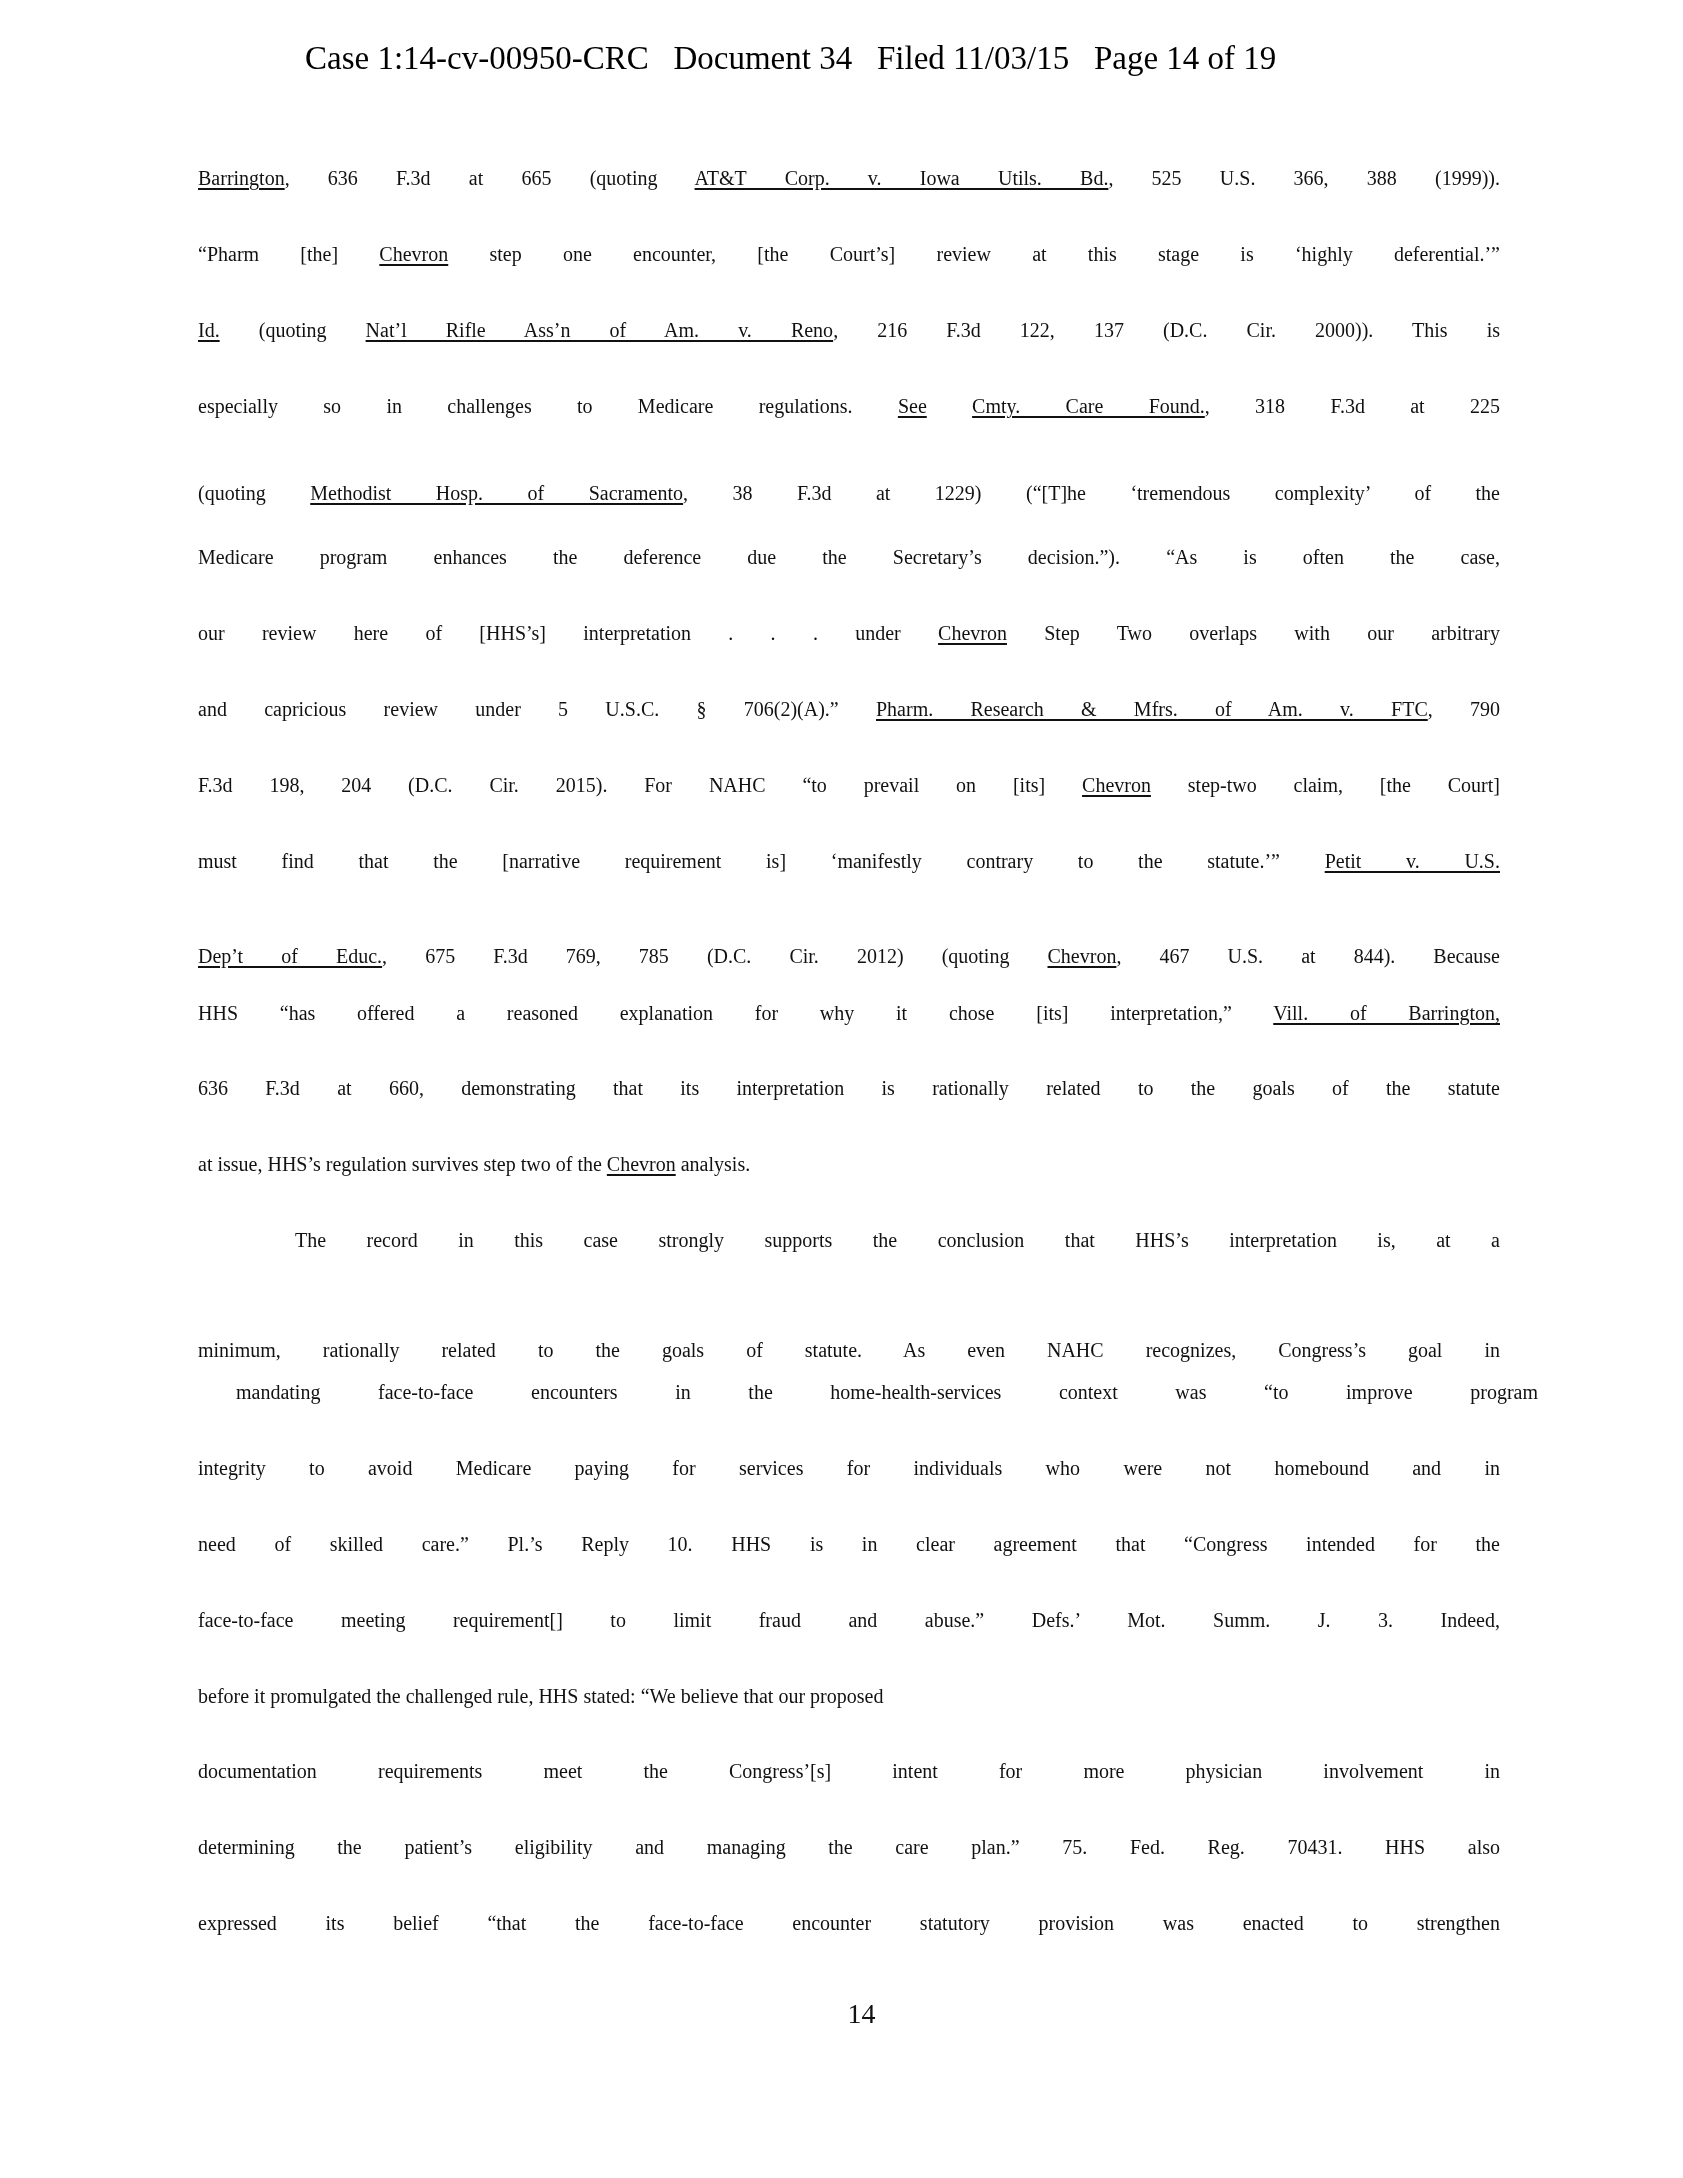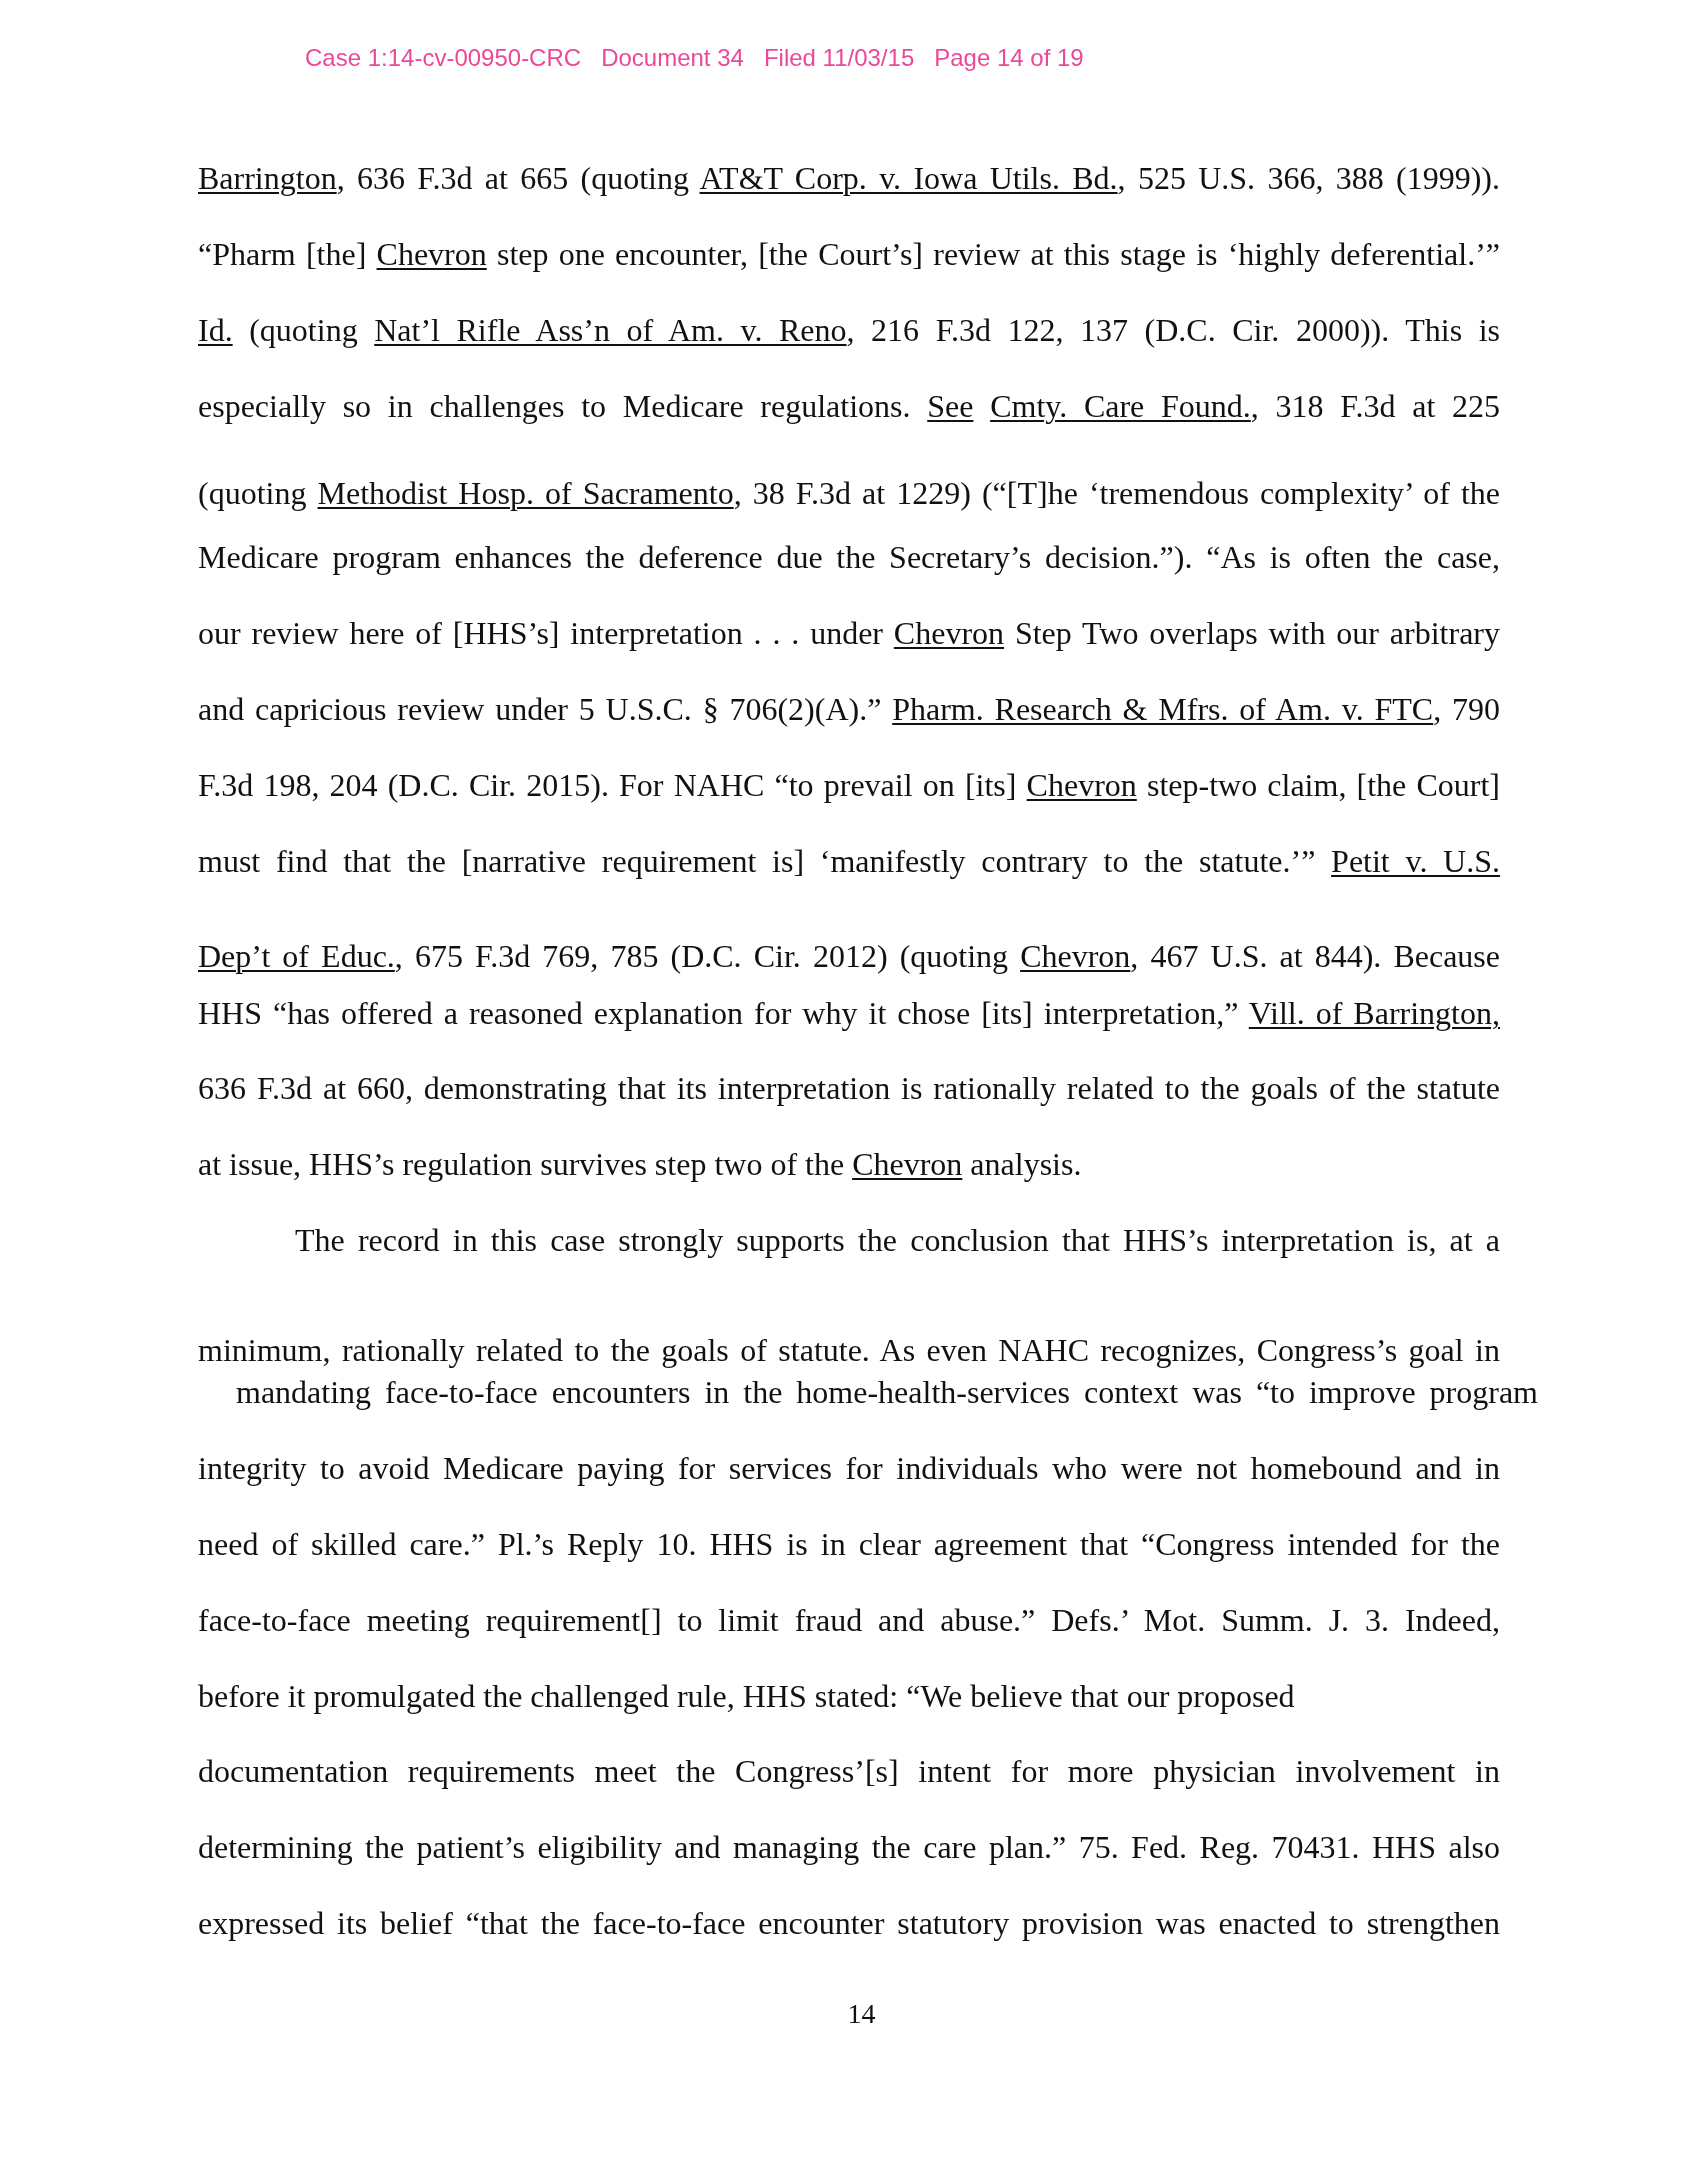--- a/index.html
+++ b/index.html
@@ -1,26 +1,26 @@
 <!DOCTYPE html>
 <html><head>
 <meta charset="utf-8">
 <style>
   html, body { margin: 0; padding: 0; background: #ffffff; }
   body { width: 1683px; height: 2178px; position: relative; overflow: hidden; color: #000; }
   .page { position: absolute; left: 0; top: 0; width: 1683px; height: 2178px; background: #ffffff; }
   .header {
     position: absolute; left: 305px; top: 42px; width: 1040px;
-    font-family: Liberation Sans, sans-serif; font-size: 24px; line-height: 32px;
-    white-space: pre; color: #ec4899;
+    font-family: Liberation Serif, serif; font-size: 33px; line-height: 32px;
+    white-space: pre; color: #000000;
   }
   .header span { white-space: pre; }
   .line {
     position: absolute; left: 198px; width: 1302px;
-    font-family: "Liberation Serif", serif; font-size: 32px; line-height: 28px;
+    font-family: "Liberation Serif", serif; font-size: 20px; line-height: 28px;
     color: #111; white-space: normal;
   }
   .line.justify { text-align: justify; text-align-last: justify; }
   .line.indent { padding-left: 97px; width: 1205px; }
   .u { text-decoration: underline; text-decoration-thickness: 2px; text-underline-offset: 3px; }
   .pagenum {
     position: absolute; left: 0; width: 1723px; top: 2000px; text-align: center;
     font-family: "Liberation Serif", serif; font-size: 28px; line-height: 28px; color: #111;
   }
 </style>

